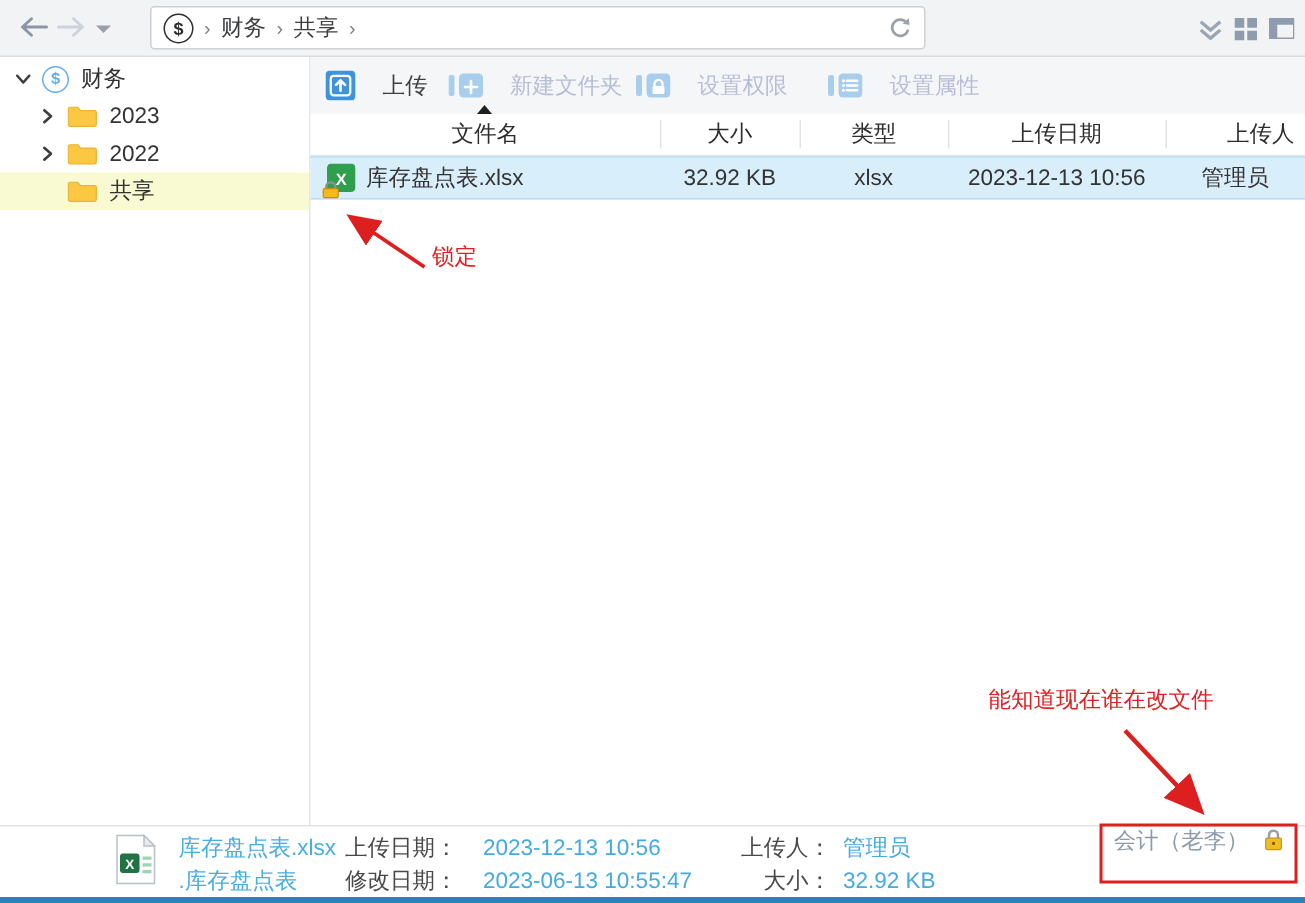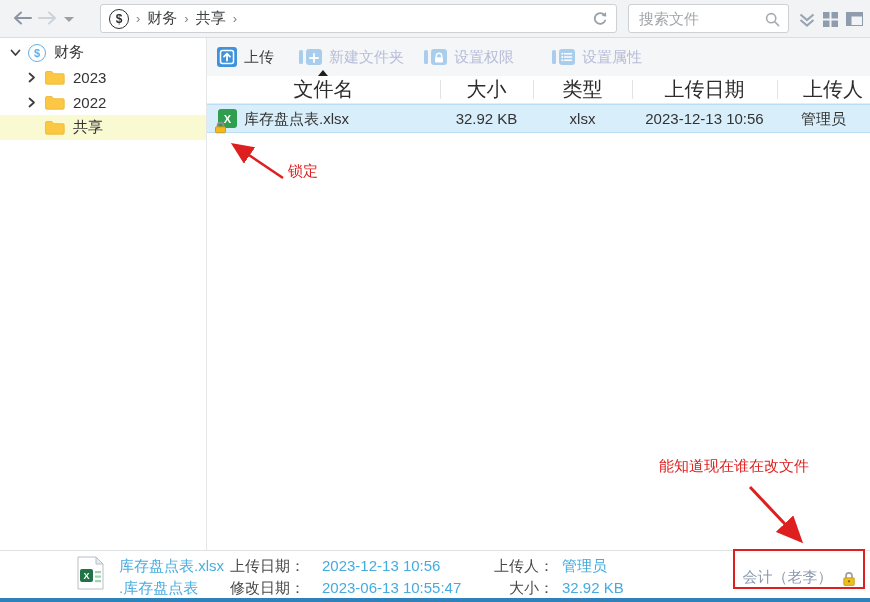--- a/index.html
+++ b/index.html
@@ -26,40 +26,40 @@
   .tree-row.selected{background:#fafad2;}
   .tree-root{padding-left:10px;}
   .tree-child{padding-left:28px;}
   .tree-leaf{padding-left:45px;}
   .tree-ic{display:flex;align-items:center;flex:0 0 auto;}
   .tree-label{margin-left:8px;}
   .mini-dollar{width:18px;height:18px;border:1.6px solid #62b1e8;border-radius:50%;display:flex;align-items:center;justify-content:center;font-size:11px;font-weight:bold;color:#62b1e8;box-sizing:border-box;margin-left:7px;}
 
   
   #toolbar{left:207px;top:38px;width:663px;height:38px;background:#f5f6f8;}
-  .tb-btn{position:absolute;top:0;height:38px;display:flex;align-items:center;gap:7px;font-size:15px;cursor:pointer;white-space:nowrap;}
+  .tb-btn{position:absolute;top:0;height:38px;display:flex;align-items:center;gap:18px;font-size:15px;cursor:pointer;white-space:nowrap;}
   .tb-btn .lbl{color:#3e3e40;}
   .tb-btn.disabled .lbl{color:#b7bdd8;}
 
   
-  #thead{left:207px;top:76px;width:663px;height:27px;background:#fff;border-bottom:1px solid #ebebed;box-sizing:content-box;font-size:20px;color:#2c2c2e;}
+  #thead{left:207px;top:76px;width:663px;height:27px;background:#fff;border-bottom:1px solid #ebebed;box-sizing:content-box;font-size:15px;color:#2c2c2e;}
   .th{position:absolute;top:0;line-height:27px;text-align:center;cursor:pointer;}
   .th-sep{position:absolute;top:4px;width:1px;height:19px;background:#e2e3e5;}
   #sort-asc{position:absolute;left:111px;top:-6px;width:0;height:0;border-left:5px solid transparent;border-right:5px solid transparent;border-bottom:6px solid #1f1f1f;}
 
   
   #frow{left:207px;top:104px;width:663px;height:27px;background:#d9eefb;border-top:1px solid #bcdef4;border-bottom:1px solid #bcdef4;font-size:15px;color:#333;cursor:pointer;}
   #frow .cell{position:absolute;top:0;line-height:27px;}
   #row-icon{position:absolute;left:11px;top:4px;width:19px;height:19px;}
   #row-lock{position:absolute;left:-4px;top:11px;}
 
   
   .red-note{position:absolute;color:#de2020;font-size:15px;z-index:30;white-space:nowrap;}
   #arrows{position:absolute;left:0;top:0;width:870px;height:602px;z-index:28;pointer-events:none;}
-  #redbox{position:absolute;left:733px;top:549px;width:132px;height:40px;border:2px solid #de1f1f;box-sizing:border-box;z-index:25;display:flex;align-items:flex-end;justify-content:center;gap:9px;}
+  #redbox{position:absolute;left:733px;top:549px;width:132px;height:40px;border:2px solid #de1f1f;box-sizing:border-box;z-index:25;display:flex;align-items:flex-start;justify-content:center;gap:9px;}
   #redbox .editor-name{color:#8c9aad;font-size:15px;}
 
   
   #statusbar{left:0;top:550px;width:870px;height:48px;background:#fff;border-top:1px solid #e1e2e4;box-sizing:border-box;font-size:15px;}
   #statusbar .s{position:absolute;line-height:18px;white-space:nowrap;}
   .s-label{color:#48484a;}
   .s-val{color:#45abdf;}
   .s-file{color:#49ade0;}
   #strip{left:0;top:598px;width:870px;height:4px;background:#2e82bb;}
 </style>
@@ -91,29 +91,20 @@
       <span class="crumb-item">共享</span>
       <span class="crumb-sep">›</span>
       <span id="refresh-btn">
         <svg width="16" height="16">
             <path d="M13.2 9.5 A5.4 5.4 0 1 1 12.4 4.1" stroke="#9aa1a9" stroke-width="1.8" fill="none" stroke-linecap="round"></path>
             <path d="M13.9 1.1 L14.3 5.6 L9.8 4.9 Z" fill="#9aa1a9"></path>
           </svg>
       </span>
     </div>
 
-    <div id="searchbox">
-      <input type="text" placeholder="搜索文件" style="">
-      <span id="search-ic">
-        <svg width="15" height="15">
-            <circle cx="6.2" cy="6.2" r="4.6" stroke="#a6abb2" stroke-width="1.6" fill="none"></circle>
-            <path d="M9.8 9.8 L13.6 13.6" stroke="#a6abb2" stroke-width="1.6" stroke-linecap="round"></path>
-          </svg>
-      </span>
-    </div>
 
     <span class="nav-ic" style="left:798px;top:13px;">
       <svg width="18" height="14">
           <path d="M2.5 1.5 L9 7 L15.5 1.5" stroke="#9aa5b4" stroke-width="2.2" fill="none"></path>
           <path d="M2.5 7 L9 12.5 L15.5 7" stroke="#9aa5b4" stroke-width="2.2" fill="none"></path>
         </svg>
     </span>
     <span class="nav-ic" style="left:823px;top:12px;">
       <svg width="15" height="15">
           <rect width="6.5" height="6.5" fill="#8f9cae"></rect>

